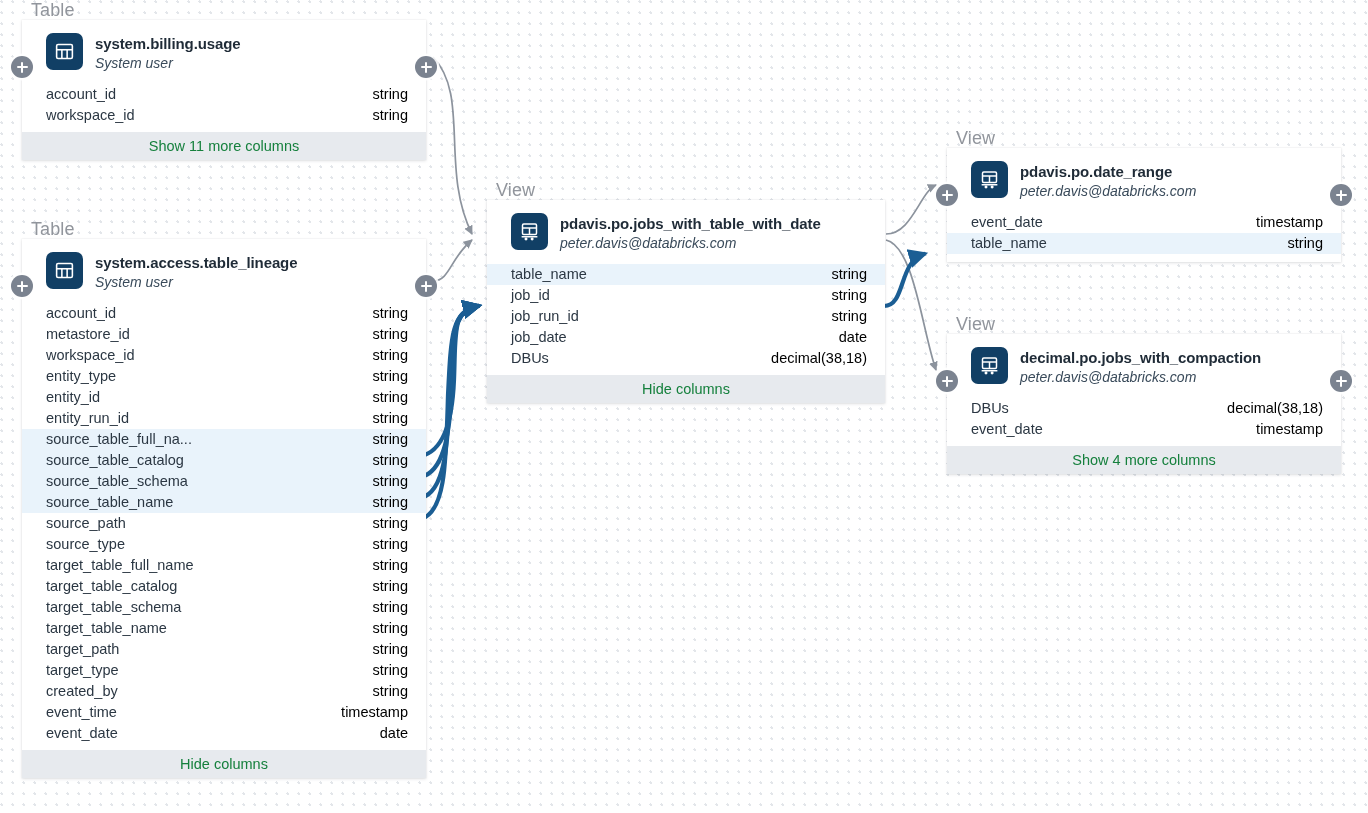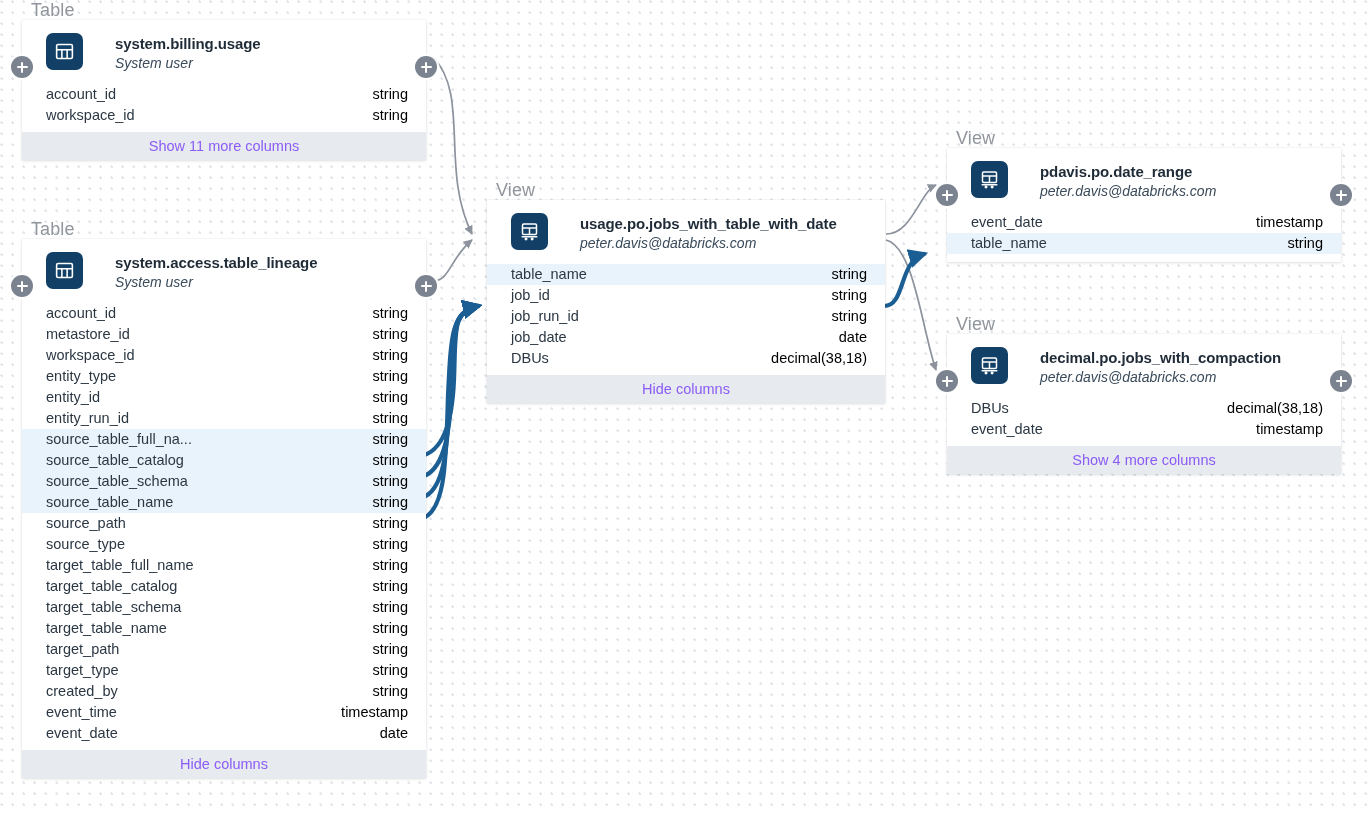--- a/index.html
+++ b/index.html
@@ -46,21 +46,20 @@
   }
   .card {
     position: relative;
     background: #ffffff;
     box-shadow: 0 1px 3px rgba(20,30,45,.13), 0 0 0 .5px rgba(30,40,55,.05);
   }
   .card-head {
     display: flex;
     align-items: flex-start;
     padding: 13px 14px 11px 24px;
-    gap: 20px;
   }
   .node-icon {
     flex: 0 0 auto;
     width: 37px;
     height: 37px;
     border-radius: 7px;
     background: #113f65;
     display: flex;
     align-items: center;
     justify-content: center;
@@ -95,21 +94,21 @@
     font-size: 14.5px;
     color: #2b3743;
     line-height: 21px;
     white-space: nowrap;
   }
   .col-row.hl { background: #e9f3fb; }
   .col-type { color: #000000; }
 
   .card-footer {
     background: #e7eaee;
-    color: #8b5cf6;
+    color: #15803d;
     font-size: 14.5px;
     text-align: center;
     line-height: 28px;
     height: 28px;
     cursor: pointer;
     user-select: none;
   }
 
   
   .handle {
@@ -333,21 +332,21 @@
           <svg width="21" height="21" viewBox="0 0 24 24" fill="none" stroke="#ffffff" stroke-width="1.7">
             <rect x="4" y="3.5" width="16" height="12" rx="1.4"></rect>
             <line x1="4" y1="8" x2="20" y2="8"></line>
             <line x1="12" y1="8" x2="12" y2="15.5"></line>
             <line x1="3" y1="18" x2="21" y2="18"></line>
             <circle cx="8" cy="20.5" r="1.7" fill="#ffffff" stroke="none"></circle>
             <circle cx="15" cy="20.5" r="1.7" fill="#ffffff" stroke="none"></circle>
           </svg>
         </span>
         <span class="head-text">
-          <div class="node-title">usage.po.jobs_with_table_with_date</div>
+          <div class="node-title">pdavis.po.jobs_with_table_with_date</div>
           <div class="node-owner">peter.davis@databricks.com</div>
         </span>
       </div>
 
       <div class="cols">
         <div class="col-row hl">
             <span>table_name</span>
             <span class="col-type">string</span>
           </div>
         <div class="col-row">

